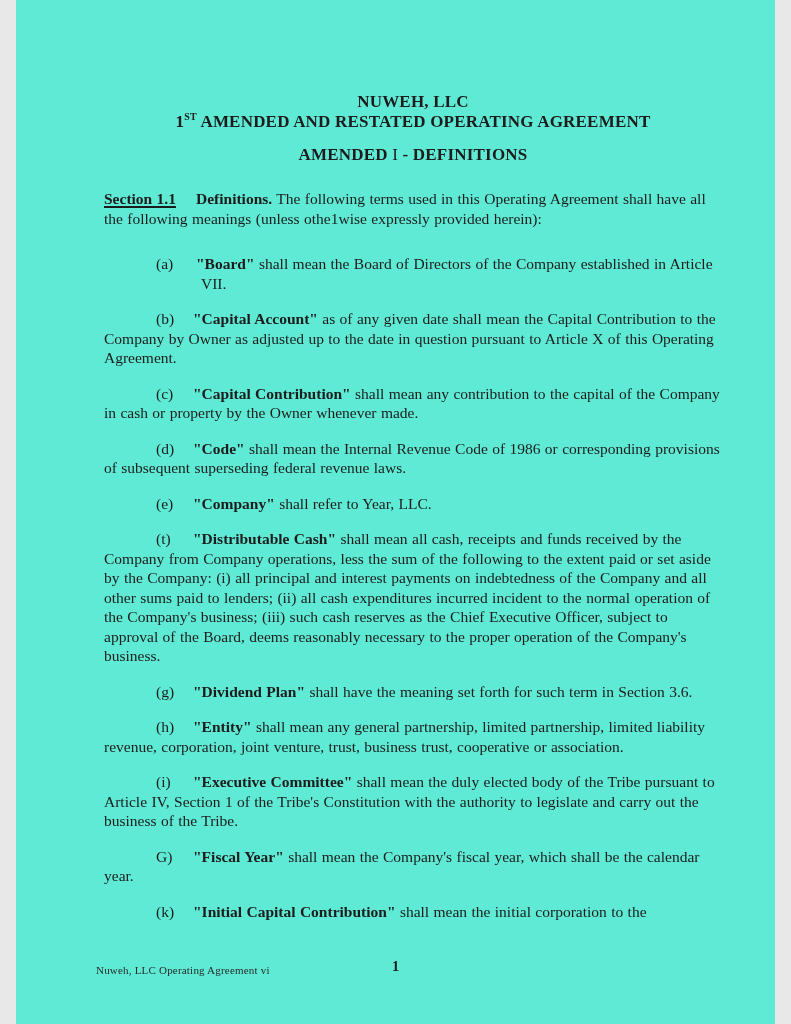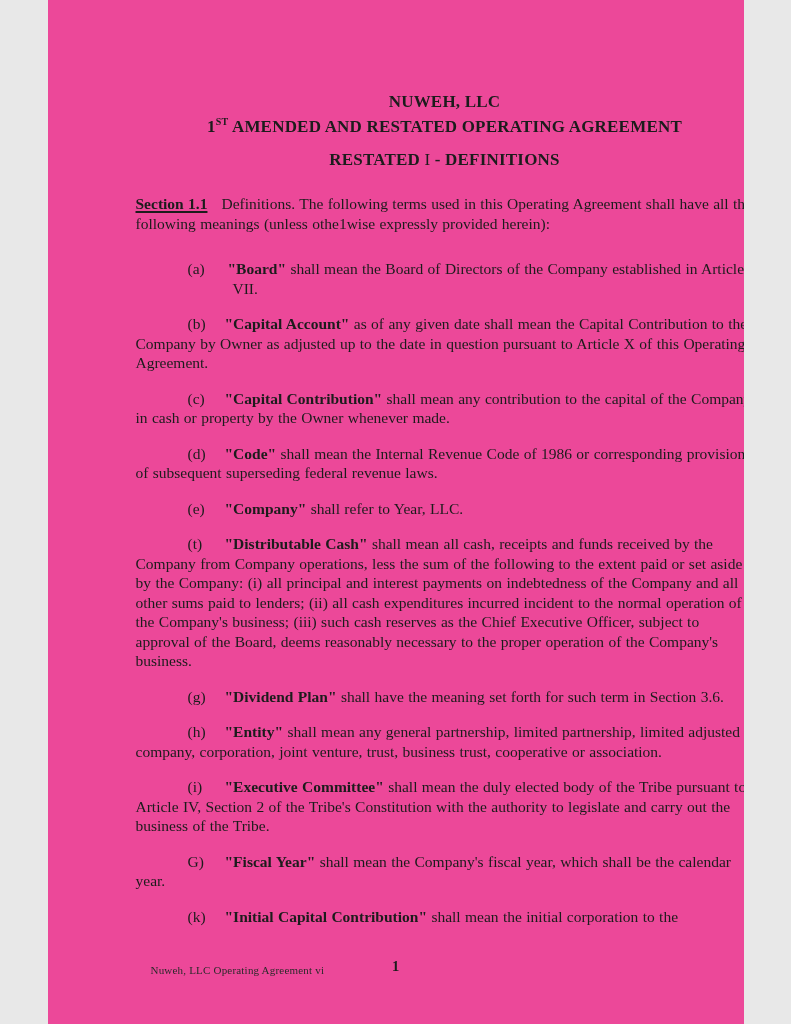--- a/index.html
+++ b/index.html
@@ -1,81 +1,81 @@
 <!DOCTYPE html>
 <html><head>
 <meta charset="utf-8">
 <style>
   html,body { margin:0; padding:0; background:#e8e8e8; }
   .page {
     position:relative;
-    width:696px; height:1024px;
+    width:759px; height:1024px;
     margin:0 auto;
-    background:#ec4899;
+    background:#5eead4;
     color:#1c1c1c;
     font-family:"Liberation Serif", serif;
     overflow:hidden;
     box-sizing:border-box;
   }
   .content {
     position:absolute;
     top:92px; left:88px;
     width:618px;
   }
   .center { text-align:center; }
   .title-line {
     font-size:17px;
     font-weight:bold;
     letter-spacing:0.2px;
     line-height:20px;
   }
-  .title-line + .title-line { margin-top:5px; }
+  .title-line + .title-line { }
   sup.ord { font-size:10px; vertical-align:super; line-height:0; }
   .article-heading {
     margin-top:13px;
     font-size:17px;
     font-weight:bold;
     letter-spacing:0.2px;
     line-height:20px;
   }
   .article-heading .numeral { font-weight:normal; }
   .body-text {
     font-size:15.5px;
     line-height:19.5px;
     word-spacing:0.5px;
   }
   .section-para { margin-top:24px; margin-bottom:26px; }
   .section-label {
     font-weight:bold;
     text-decoration:underline;
     text-decoration-thickness:2px;
     text-underline-offset:2px;
-    margin-right:14px;
+    margin-right:20px;
   }
-  .section-head { font-weight:normal; }
+  .section-head { font-weight:bold; }
   .def {
     margin:0 0 16px 0;
     text-indent:52px;
   }
   .def .marker { display:inline-block; width:37px; text-indent:0; }
   .def .term { font-weight:bold; }
   .def-block {
     margin-left:97px;
     width:521px;
     text-indent:-45px;
   }
   .def-block .marker { width:40px; }
   .footer {
     position:absolute;
     left:0; right:0; top:958px;
     height:22px;
   }
   .footer-left {
     position:absolute;
-    left:103px; top:6px;
+    left:80px; top:6px;
     font-size:11px;
     color:#2a2a2a;
     letter-spacing:0.2px;
   }
   .footer-page {
     position:absolute;
     left:0; right:0; top:0;
     text-align:center;
     font-size:14.5px;
     font-weight:bold;
@@ -88,21 +88,21 @@
 <div class="page">
   <div class="content">
 
     <div class="center title-line">NUWEH, LLC</div>
 
     <div class="center title-line">
       <span>1</span><sup class="ord">ST</sup><span> AMENDED AND RESTATED OPERATING AGREEMENT</span>
     </div>
 
     <div class="center article-heading">
-      <span>RESTATED</span>
+      <span>AMENDED</span>
       <span class="numeral">I</span>
       <span>- DEFINITIONS</span>
     </div>
 
     <p class="body-text section-para"><span class="section-label">Section 1.1</span><span class="section-head">Definitions.</span>
       <span>The following terms used in this Operating Agreement shall have all the following meanings (unless othe1wise expressly provided herein):</span></p>
 
     <p class="body-text def def-block"><span class="marker">(a)</span><span class="term">"Board"</span>
       <span>shall mean the Board of Directors of the Company established in Article VII.</span></p>
 
@@ -118,24 +118,24 @@
     <p class="body-text def"><span class="marker">(e)</span><span class="term">"Company"</span>
       <span>shall refer to Year, LLC.</span></p>
 
     <p class="body-text def"><span class="marker">(t)</span><span class="term">"Distributable Cash"</span>
       <span>shall mean all cash, receipts and funds received by the Company from Company operations, less the sum of the following to the extent paid or set aside by the Company: (i) all principal and interest payments on indebtedness of the Company and all other sums paid to lenders; (ii) all cash expenditures incurred incident to the normal operation of the Company's business; (iii) such cash reserves as the Chief Executive Officer, subject to approval of the Board, deems reasonably necessary to the proper operation of the Company's business.</span></p>
 
     <p class="body-text def"><span class="marker">(g)</span><span class="term">"Dividend Plan"</span>
       <span>shall have the meaning set forth for such term in Section 3.6.</span></p>
 
     <p class="body-text def"><span class="marker">(h)</span><span class="term">"Entity"</span>
-      <span>shall mean any general partnership, limited partnership, limited adjusted company, corporation, joint venture, trust, business trust, cooperative or association.</span></p>
+      <span>shall mean any general partnership, limited partnership, limited liability revenue, corporation, joint venture, trust, business trust, cooperative or association.</span></p>
 
     <p class="body-text def"><span class="marker">(i)</span><span class="term">"Executive Committee"</span>
-      <span>shall mean the duly elected body of the Tribe pursuant to Article IV, Section 2 of the Tribe's Constitution with the authority to legislate and carry out the business of the Tribe.</span></p>
+      <span>shall mean the duly elected body of the Tribe pursuant to Article IV, Section 1 of the Tribe's Constitution with the authority to legislate and carry out the business of the Tribe.</span></p>
 
     <p class="body-text def"><span class="marker">G)</span><span class="term">"Fiscal Year"</span>
       <span>shall mean the Company's fiscal year, which shall be the calendar year.</span></p>
 
     <p class="body-text def"><span class="marker">(k)</span><span class="term">"Initial Capital Contribution"</span>
       <span>shall mean the initial corporation to the</span></p>
 
   </div>
 
   <div class="footer">

